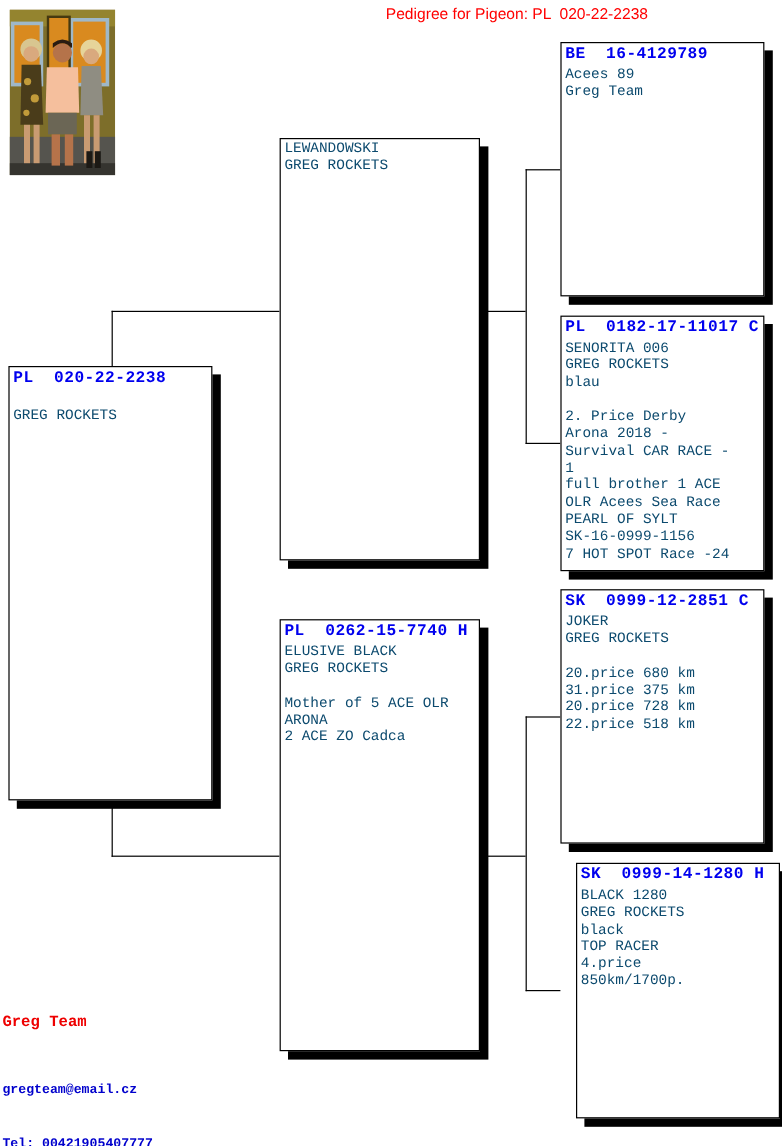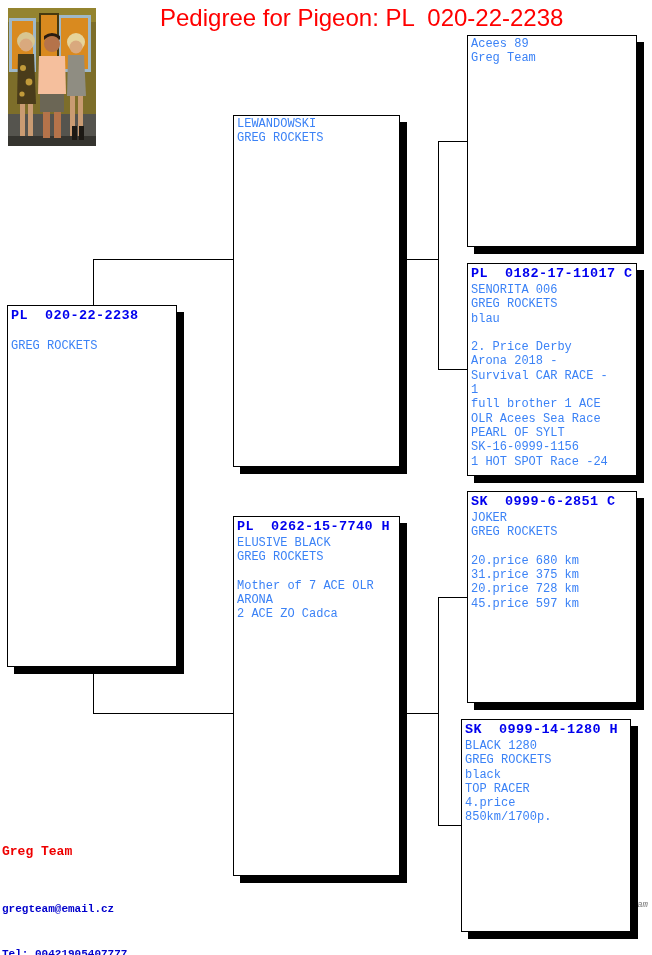--- a/index.html
+++ b/index.html
@@ -3,38 +3,38 @@
 <meta charset="utf-8">
 <style>
   html,body{margin:0;padding:0;background:#fff;}
   #canvas{
     position:relative;width:652px;height:955px;background:#fff;overflow:hidden;
     font-family:"Liberation Mono",monospace;
   }
   .page-title{
     position:absolute;left:160px;top:4px;width:380px;
     font-family:"Liberation Sans",sans-serif;
-    font-size:24px;color:var(--title-red,#ff0000);
-    white-space:pre;text-align:left;
+    font-size:13px;color:var(--title-red,#ff0000);
+    white-space:pre;text-align:right;
   }
   .photo{position:absolute;left:8px;top:8px;width:88px;height:138px;}
   .pbox{
     position:absolute;background:#fff;border:1px solid #000;
     box-sizing:border-box;box-shadow:7px 7px 0 #000;overflow:hidden;z-index:2;
   }
   .pbox-header{
     font-family:"Liberation Mono",monospace;
     font-size:13.5px;font-weight:bold;letter-spacing:0.4px;
     color:var(--header-blue,#0000ee);
     white-space:pre;padding:2px 0 0 3px;height:16px;line-height:15px;overflow:hidden;
   }
   .pbox-body{padding:1px 0 0 3px;}
   .pline{
     font-family:"Liberation Mono",monospace;
-    font-size:12px;line-height:14.3px;color:#3b82f6;white-space:pre;
+    font-size:12px;line-height:14.3px;color:#0c4a6e;white-space:pre;
   }
   .cline{position:absolute;background:#000;z-index:1;}
   .footer-name{
     position:absolute;left:2px;top:844px;
     font-size:13px;font-weight:bold;color:var(--footer-red,#ee0000);white-space:pre;
   }
   .footer-contact{
     position:absolute;left:2px;top:872px;
     font-size:11px;font-weight:bold;color:var(--footer-blue,#0000cc);
     line-height:15px;white-space:pre;
@@ -117,27 +117,28 @@
         <div class="pline">GREG ROCKETS</div>
       </div>
   </div>
 
   <div class="pbox" style="left:233px;top:516px;width:167px;height:360px">
     <div class="pbox-header">PL  0262-15-7740 H</div>
     <div class="pbox-body">
         <div class="pline">ELUSIVE BLACK</div>
         <div class="pline">GREG ROCKETS</div>
         <div class="pline">&nbsp;</div>
-        <div class="pline">Mother of 7 ACE OLR</div>
+        <div class="pline">Mother of 5 ACE OLR</div>
         <div class="pline">ARONA</div>
         <div class="pline">2 ACE ZO Cadca</div>
       </div>
   </div>
 
   <div class="pbox" style="left:467px;top:35px;width:170px;height:212px">
+    <div class="pbox-header">BE  16-4129789</div>
     <div class="pbox-body">
         <div class="pline">Acees 89</div>
         <div class="pline">Greg Team</div>
       </div>
   </div>
 
   <div class="pbox" style="left:467px;top:263px;width:170px;height:213px">
     <div class="pbox-header">PL  0182-17-11017 C</div>
     <div class="pbox-body">
         <div class="pline">SENORITA 006</div>
@@ -145,38 +146,38 @@
         <div class="pline">blau</div>
         <div class="pline">&nbsp;</div>
         <div class="pline">2. Price Derby</div>
         <div class="pline">Arona 2018 -</div>
         <div class="pline">Survival CAR RACE -</div>
         <div class="pline">1</div>
         <div class="pline">full brother 1 ACE</div>
         <div class="pline">OLR Acees Sea Race</div>
         <div class="pline">PEARL OF SYLT</div>
         <div class="pline">SK-16-0999-1156</div>
-        <div class="pline">1 HOT SPOT Race -24</div>
+        <div class="pline">7 HOT SPOT Race -24</div>
       </div>
   </div>
 
   <div class="pbox" style="left:467px;top:491px;width:170px;height:212px">
-    <div class="pbox-header">SK  0999-6-2851 C</div>
+    <div class="pbox-header">SK  0999-12-2851 C</div>
     <div class="pbox-body">
         <div class="pline">JOKER</div>
         <div class="pline">GREG ROCKETS</div>
         <div class="pline">&nbsp;</div>
         <div class="pline">20.price 680 km</div>
         <div class="pline">31.price 375 km</div>
         <div class="pline">20.price 728 km</div>
-        <div class="pline">45.price 597 km</div>
+        <div class="pline">22.price 518 km</div>
       </div>
   </div>
 
-  <div class="pbox" style="left:461px;top:719px;width:170px;height:213px">
+  <div class="pbox" style="left:480px;top:719px;width:170px;height:213px">
     <div class="pbox-header">SK  0999-14-1280 H</div>
     <div class="pbox-body">
         <div class="pline">BLACK 1280</div>
         <div class="pline">GREG ROCKETS</div>
         <div class="pline">black</div>
         <div class="pline">TOP RACER</div>
         <div class="pline">4.price</div>
         <div class="pline">850km/1700p.</div>
       </div>
   </div>

